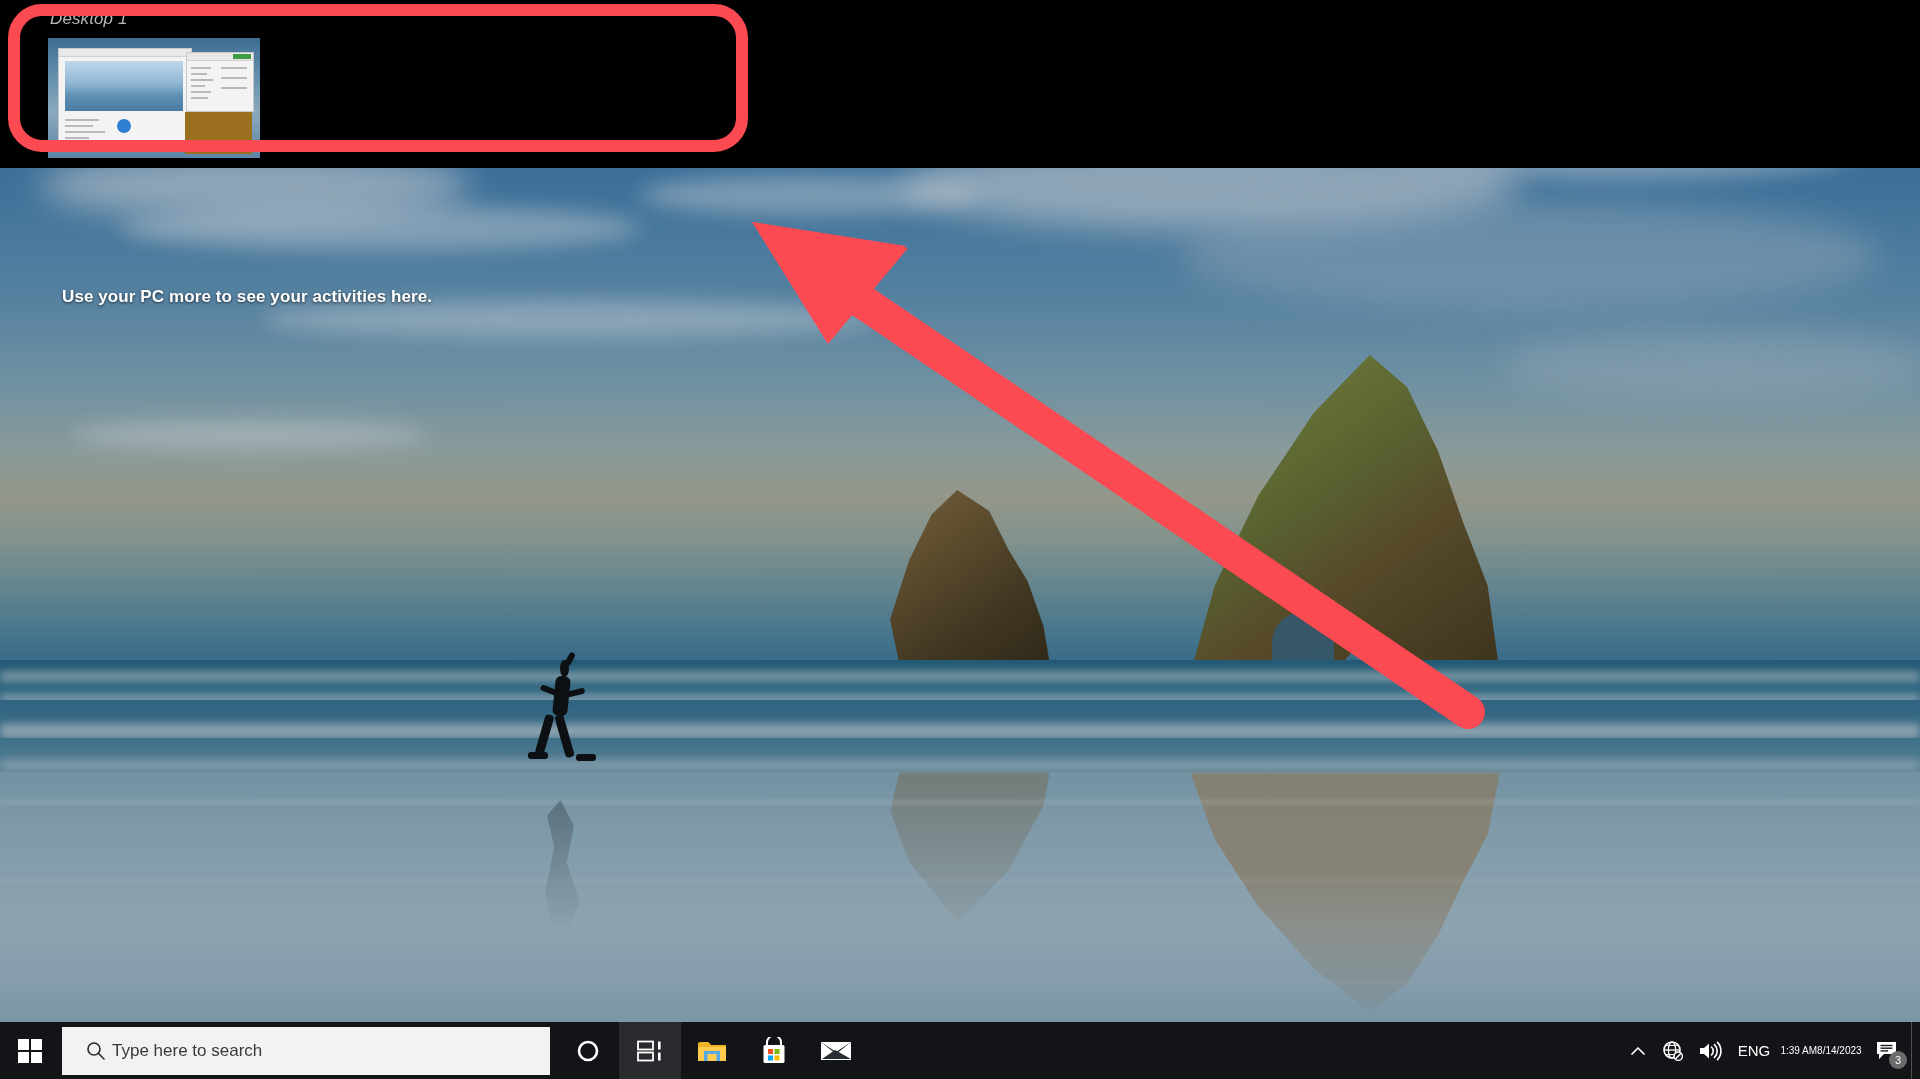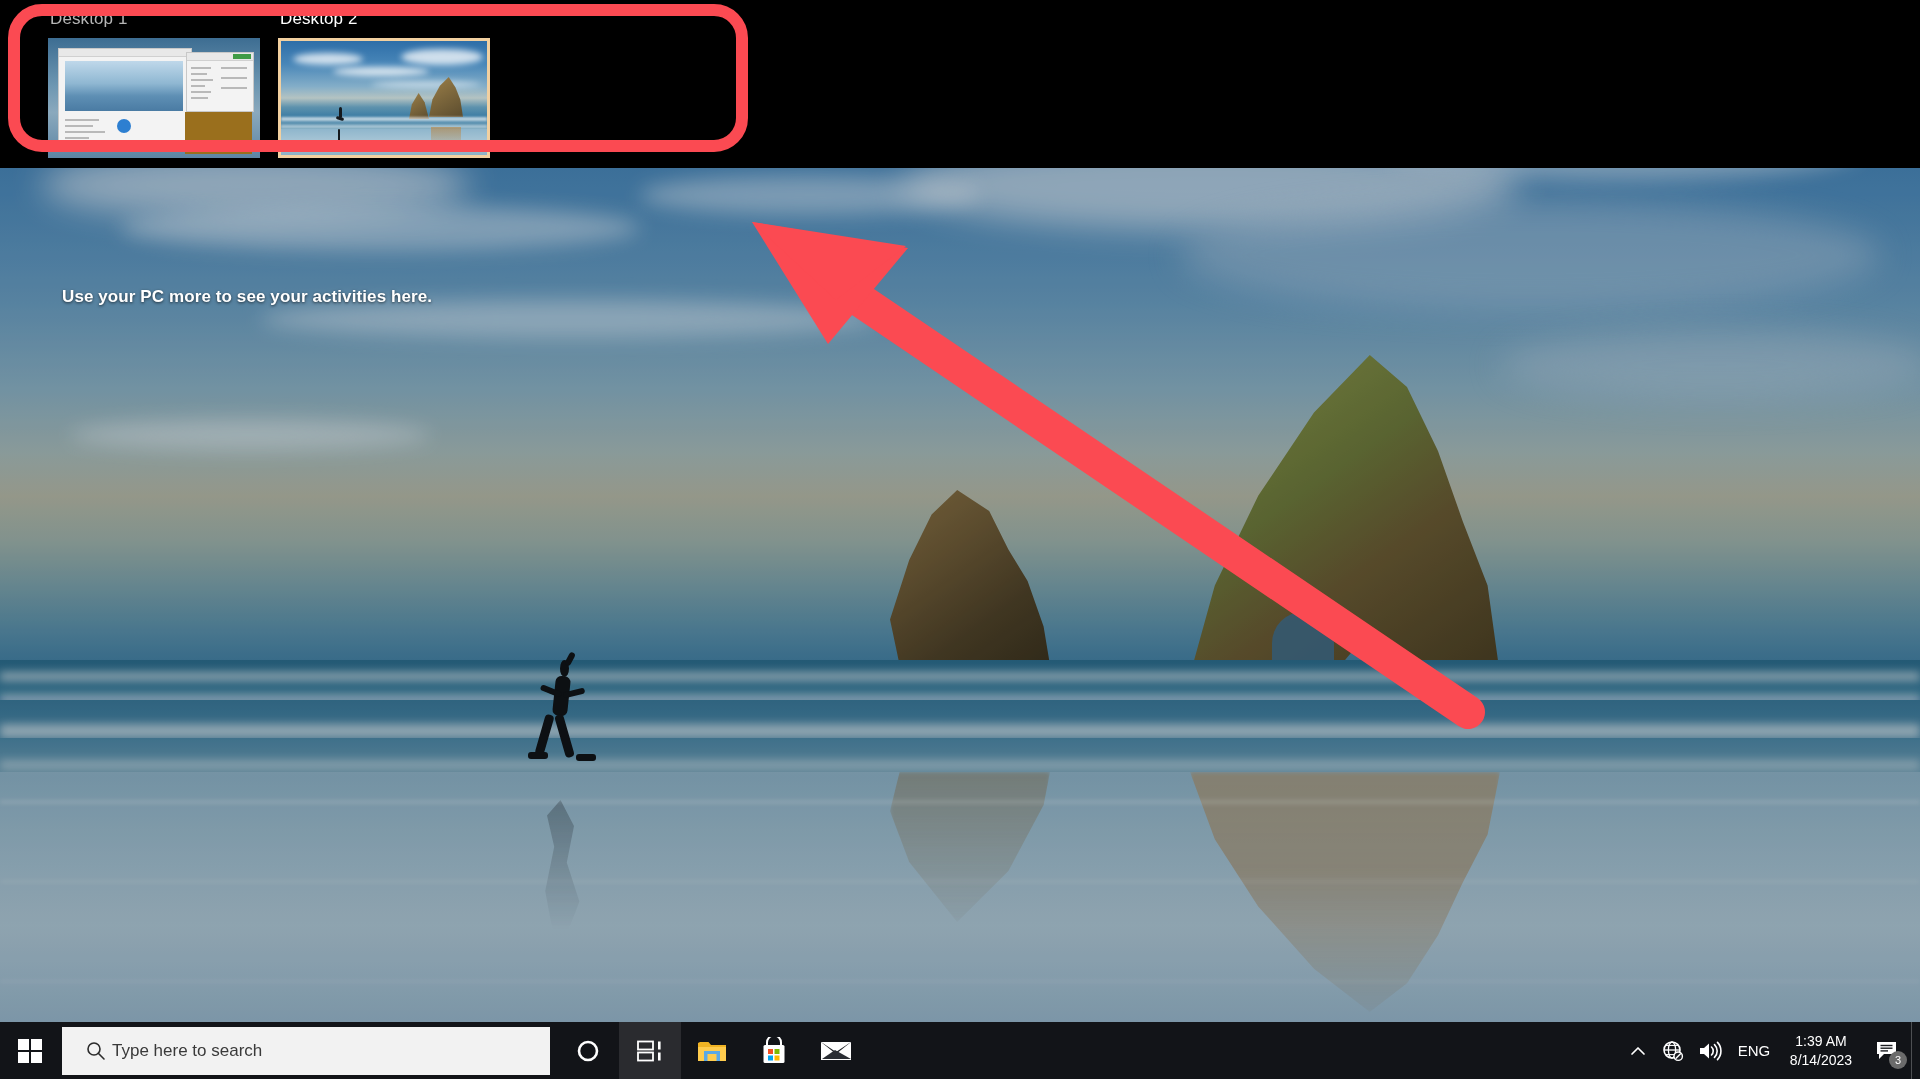--- a/index.html
+++ b/index.html
@@ -103,20 +103,21 @@
     display: flex;
     flex-direction: column;
   }
   .desktop-label {
     font-size: 17px;
     line-height: 22px;
     margin-bottom: 8px;
     padding-left: 2px;
     white-space: nowrap;
     letter-spacing: 0.1px;
+    font-style: italic;
   }
   .desktop-label.inactive { color: #b6b6b6; }
   .desktop-label.active   { color: #ffffff; }
   .desktop-label.newlabel { color: #ffffff; }
 
   .thumb {
     width: 212px; height: 120px;
     position: relative;
     overflow: hidden;
     background: #000;
@@ -245,24 +246,23 @@
     height: 57px;
     cursor: pointer;
     color: #ffffff;
   }
   #tray-chevron { width: 34px; font-size: 13px; }
   #tray-network { width: 36px; }
   #tray-volume { width: 38px; }
   #tray-lang { width: 50px; font-size: 15px; }
   #tray-clock {
     width: 84px;
-    flex-direction: column;
     justify-content: center;
     line-height: 19px;
-    font-size: 14px;
+    font-size: 10px;
     text-align: center;
   }
   #tray-action { width: 48px; position: relative; }
   #action-badge {
     position: absolute;
     right: 4px; bottom: 10px;
     width: 18px; height: 18px;
     border-radius: 50%;
     background: #6b6b6b;
     color: #fff;
@@ -368,41 +368,20 @@
             <div class="mini-row" style="left:4px; top:38px; width:20px;"></div>
             <div class="mini-row" style="left:4px; top:44px; width:17px;"></div>
             <div class="mini-row" style="left:34px; top:14px; width:26px;"></div>
             <div class="mini-row" style="left:34px; top:24px; width:26px;"></div>
             <div class="mini-row" style="left:34px; top:34px; width:26px;"></div>
           </div>
           <div class="mini-orange" style="left:137px; top:74px; width:67px; height:42px;"></div>
         </div>
       </div>
 
-      <div class="desktop-cell">
-        <div class="desktop-label active">Desktop 2</div>
-        <div class="thumb selected">
-          <div class="mini-beach"></div>
-          <div class="mb-cloud" style="left:12px; top:12px; width:70px; height:12px;"></div>
-          <div class="mb-cloud" style="left:52px; top:26px; width:96px; height:9px;"></div>
-          <div class="mb-cloud" style="left:120px;top:8px;  width:82px; height:16px;"></div>
-          <div class="mb-cloud" style="left:90px; top:40px; width:110px;height:7px; opacity:.7;"></div>
-          <div class="mb-rock" style="left:148px; top:36px; width:34px; height:40px;
-               clip-path: polygon(58% 0%,78% 26%,92% 56%,100% 100%,0% 100%,10% 56%,32% 22%);"></div>
-          <div class="mb-rock" style="left:128px; top:52px; width:20px; height:26px;
-               clip-path: polygon(48% 0%,78% 36%,100% 100%,0% 100%,14% 44%);"></div>
-          <div class="mb-surf" style="top:76px; height:4px;"></div>
-          <div class="mb-surf" style="top:84px; height:3px; opacity:.7;"></div>
-          <div style="position:absolute;left:0;top:88px;width:100%;height:26px;background:linear-gradient(to bottom,#8fb6cc,#a9c6d6,#8cb0c6);"></div>
-          <div style="position:absolute;left:150px;top:86px;width:30px;height:22px;background:linear-gradient(to bottom,#c3802f,rgba(160,120,70,.1));opacity:.55;"></div>
-          <div class="mb-runner" style="left:58px; top:66px; width:3px; height:11px; border-radius:2px;"></div>
-          <div class="mb-runner" style="left:55px; top:76px; width:8px; height:3px; border-radius:2px; transform:rotate(18deg);"></div>
-          <div class="mb-runner" style="left:57px; top:88px; width:2px; height:13px; border-radius:1px;"></div>
-        </div>
-      </div>
 
 
     </div>
   </div>
 
   <div id="activity-text">Use your PC more to see your activities here.</div>
 
   <div id="annot-highlight"></div>
 
   <svg id="annot-arrow" viewBox="0 0 1920 1079" xmlns="http://www.w3.org/2000/svg">

